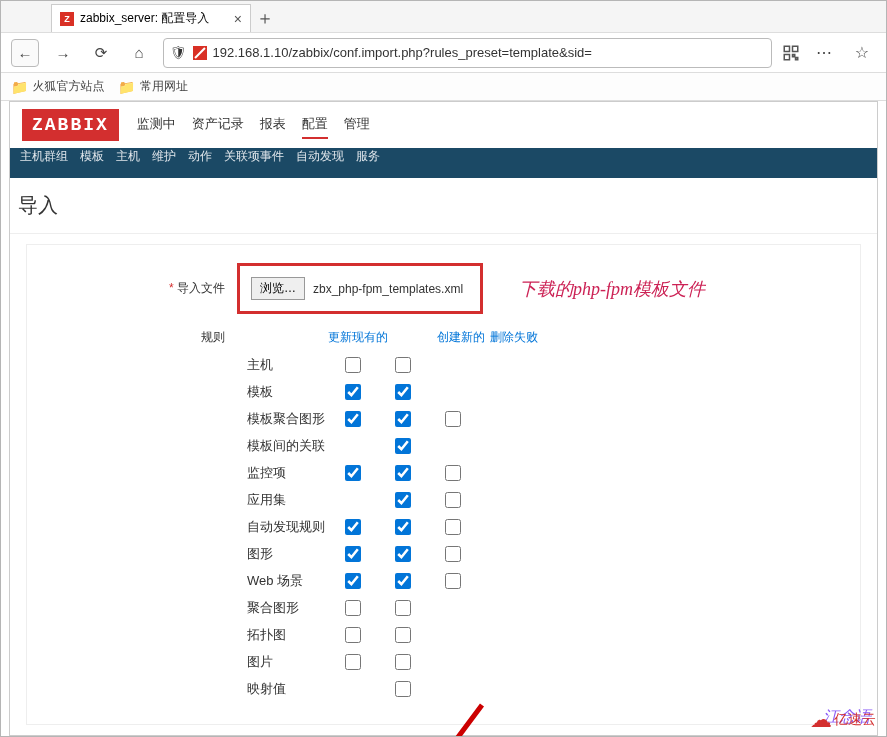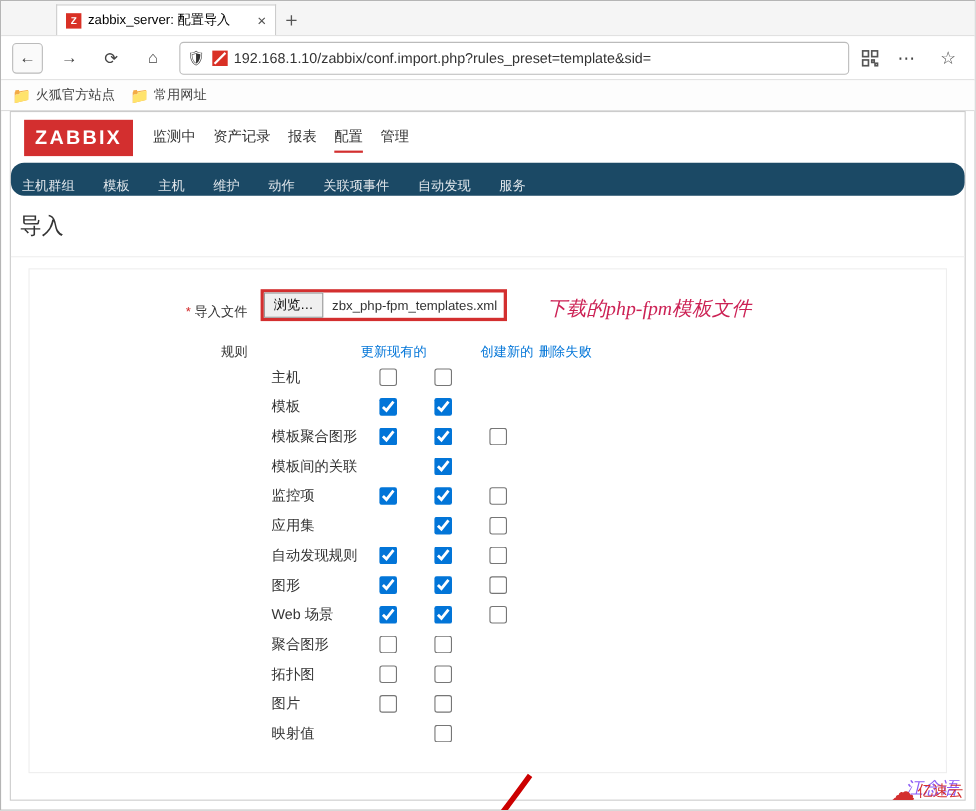--- a/index.html
+++ b/index.html
@@ -20,31 +20,31 @@
   .site-icon::after{content:""; position:absolute; width:14px;height:2px;background:#fff; top:6px; left:0; transform:rotate(-45deg);}
   .menu-btn { width:28px; height:28px; display:flex; align-items:center; justify-content:center; font-size:16px; color:#444; cursor:pointer; }
   
   .bmbar { height:28px; border-bottom:1px solid #ddd; display:flex; align-items:center; padding:0 10px; gap:14px; background:#fdfdfd;}
   .bm { display:flex; align-items:center; gap:4px; color:#444; font-size:12px; cursor:pointer; }
   .bm .folder { color:#b58c3d; font-size:14px;}
   
   .content { height:calc(100% - 100px); overflow:auto; padding:0 8px 8px 8px; position:relative;}
   .app { border:1px solid #ccc; min-height:100%; background:#fff;}
   .appbar { display:flex; align-items:center; height:46px; padding:0 12px; gap:18px; }
-  .logo { background:#d32f2f; color:#fff; font-weight:bold; padding:6px 10px; font-size:18px; letter-spacing:2px; }
+  .logo { background:#d32f2f; color:#fff; font-weight:bold; padding:6px 10px; font-size:18px; letter-spacing:2px;font-family:Liberation Mono, monospace; }
   .topnav a { color:#333; text-decoration:none; font-size:13px; padding:4px 0;}
   .topnav a.active { border-bottom:2px solid #d32f2f;text-align:right; }
-  .secondnav { background:#1b4965; height:30px; display:flex; align-items:flex-end; padding:0 10px; gap:26px;border-radius:12px;}
+  .secondnav { background:#1b4965; height:30px; display:flex; align-items:flex-start; padding:0 10px; gap:12px;}
   .secondnav a { color:#e0e6eb; text-decoration:none; font-size:12px; }
   .page-title { font-size:20px; padding:14px 0 14px 8px; color:#333; border-bottom:1px solid #eee;}
   .form { margin:10px 16px; border:1px solid #eee; padding:18px 10px 22px 10px; position:relative;}
-  .row { display:flex; align-items:flex-end; min-height:27px; }
+  .row { display:flex; align-items:center; min-height:27px; }
   .row .label { width:200px; text-align:right; padding-right:12px; color:#333; font-size:12px;}
   .row .label.req::before { content:"* "; color:#d32f2f;}
-  .filebox { display:flex; align-items:center; border:3px solid #d32f2f; padding:0; gap:8px;}
+  .filebox { display:flex; align-items:center; border:3px solid #d32f2f; padding:11px; gap:8px;}
   .filebox button { font-size:12px; padding:2px 8px; background:#efefef; border:1px solid #999; cursor:pointer;}
   .filebox .fname { font-size:12px; color:#333; padding-right:6px;}
   .anno { color:#c25; font-style:italic; font-size:18px; margin-left:36px; font-family: "STKaiti","KaiTi", serif; text-shadow:0 0 1px #fff;}
   .rules { margin-top:10px;}
   .rule-row { display:flex; align-items:center; height:27px;}
   .rule-row .rlabel { width:290px; text-align:left; padding-left:210px; font-size:13px; color:#333;}
   .cb { width:50px; text-align:center;}
   .cb input { width:16px; height:16px; accent-color:#0275d8;}
   
   .arrow-svg { position:absolute; left:255px; top:450px; pointer-events:none;}

